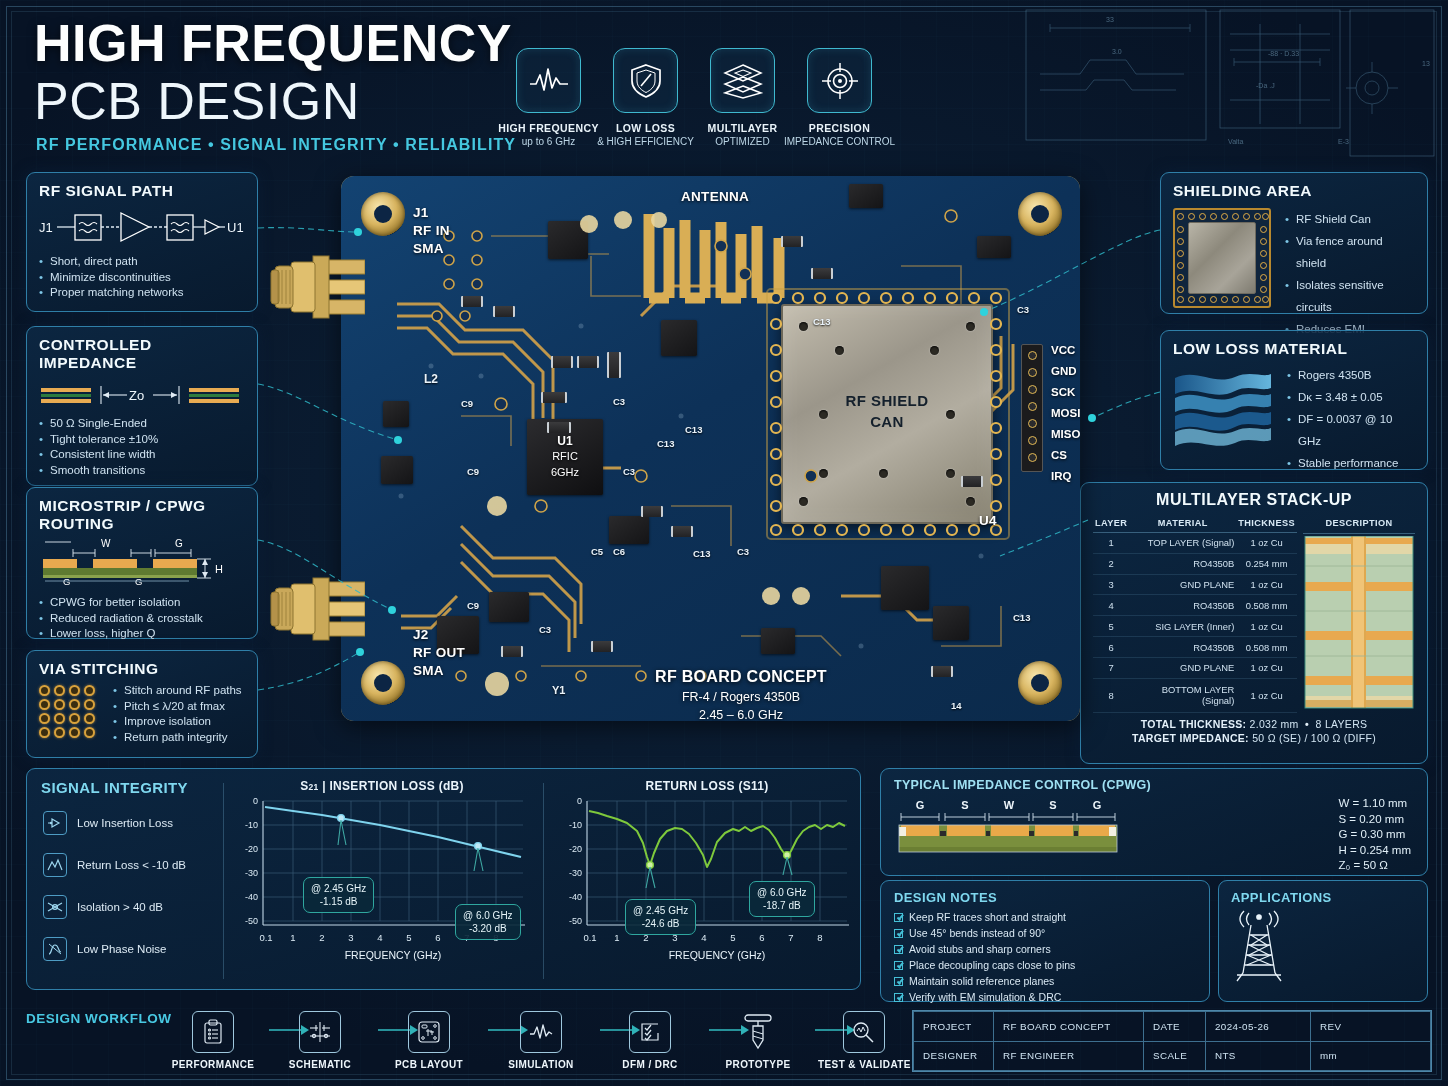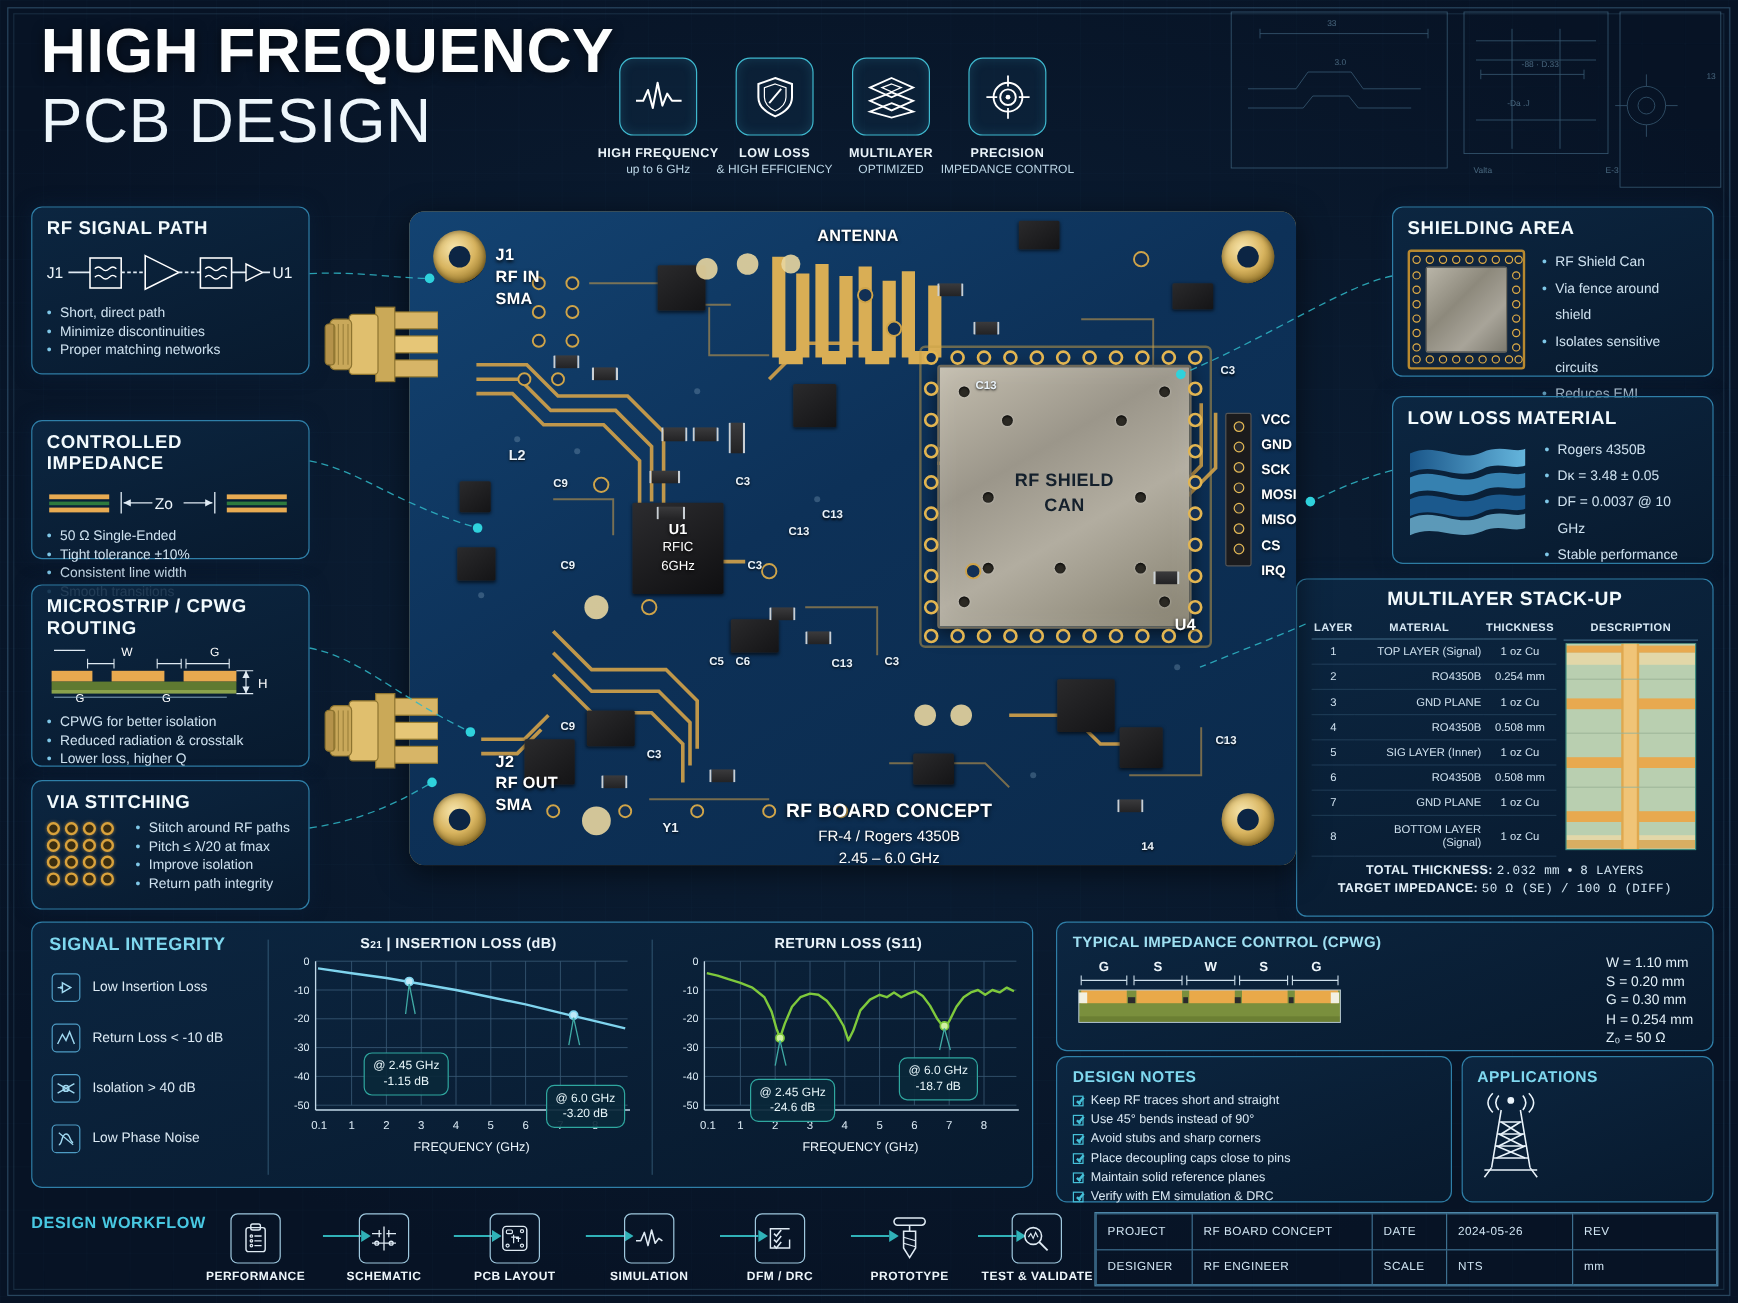--- a/index.html
+++ b/index.html
@@ -51,21 +51,21 @@
     background: linear-gradient(160deg, rgba(12,40,68,.88), rgba(8,26,46,.92));
     box-shadow: 0 0 14px rgba(10,30,55,.8); }
   .panel-title { font-size:15.5px; font-weight:bold; letter-spacing:.5px; color:#f2fafd; }
   .bullets { list-style:none; }
   .bullets li { font-size:11.5px; color:#cfe2f0; line-height:15.6px; position:relative;
     padding-left:11px; }
   .bullets li:before { content:"•"; position:absolute; left:0; color:#7fc8e8; }
 
   
   #p-rfpath   { left:26px;  top:172px; width:232px; height:140px; }
-  #p-imped    { left:26px;  top:326px; width:232px; height:116px;margin-top:24px; }
+  #p-imped    { left:26px;  top:326px; width:232px; height:160px; }
   #p-micro    { left:26px;  top:487px; width:232px; height:152px; }
   #p-via      { left:26px;  top:650px; width:232px; height:108px; }
   
   #p-shield   { left:1160px; top:172px; width:268px; height:142px; }
   #p-lowloss  { left:1160px; top:330px; width:268px; height:140px; }
   #p-stack    { left:1080px; top:482px; width:348px; height:282px; }
 
   .pad { padding:9px 12px; }
 
   
@@ -94,21 +94,21 @@
 
   
   table.stack { width:100%; border-collapse:collapse; font-size:9.4px; }
   table.stack th { font-size:9.2px; font-weight:bold; color:#d8e9f5; letter-spacing:.4px;
     padding:3px 2px 4px; border-bottom:1px solid rgba(110,170,205,.45); }
   table.stack td { padding:2.6px 2px; color:#cfe1ef; border-bottom:1px solid rgba(90,140,175,.22);
     text-align:center; }
   table.stack td.mat { text-align:right; padding-left:9px;margin-top:42px; }
   .stack-foot { font-size:10.5px; font-weight:bold; color:#e4f1fa; letter-spacing:.3px;
     text-align:center; margin-top:5px; }
-  .stack-foot span.val { font-weight:normal; color:#d2e5f2;font-family:Liberation Mono, monospace; }
+  .stack-foot span.val { font-weight:normal; color:#d2e5f2; }
 
   
   #board { position:absolute; left:341px; top:176px; width:739px; height:545px;
     border-radius:13px; overflow:hidden;
     background:
       radial-gradient(ellipse at 30% 25%, #10406e 0%, #0b2e55 40%, #082banything 0%),
       linear-gradient(150deg,#123f6c,#0a2a4e 55%,#0b2casing 100%);
     box-shadow: 0 6px 26px rgba(0,0,0,.55), 0 0 0 2px #c9a24a inset;
   }
   #board-bg { position:absolute; inset:0;
@@ -228,20 +228,21 @@
 <body>
 
 <div id="root">
   <div id="grid"></div>
   <div class="bp-frame"></div>
   <div class="bp-frame2"></div>
 
   <div id="header">
     <div class="title1">HIGH FREQUENCY</div>
     <div class="title2">PCB DESIGN</div>
+    <div class="subtitle">RF PERFORMANCE • SIGNAL INTEGRITY • RELIABILITY</div>
 
     <div class="badges">
       <div class="badge">
         <div class="badge-box">
           <svg width="44" height="34" viewBox="0 0 44 34">
               <polyline points="3,20 9,20 13,11 17,26 21,5 25,24 29,14 33,20 41,20" fill="none" stroke="#ffffff" stroke-width="1.7" stroke-linejoin="round"></polyline>
             </svg>
         </div>
         <div class="badge-l1">HIGH FREQUENCY</div>
         <div class="badge-l2">up to 6 GHz</div>

